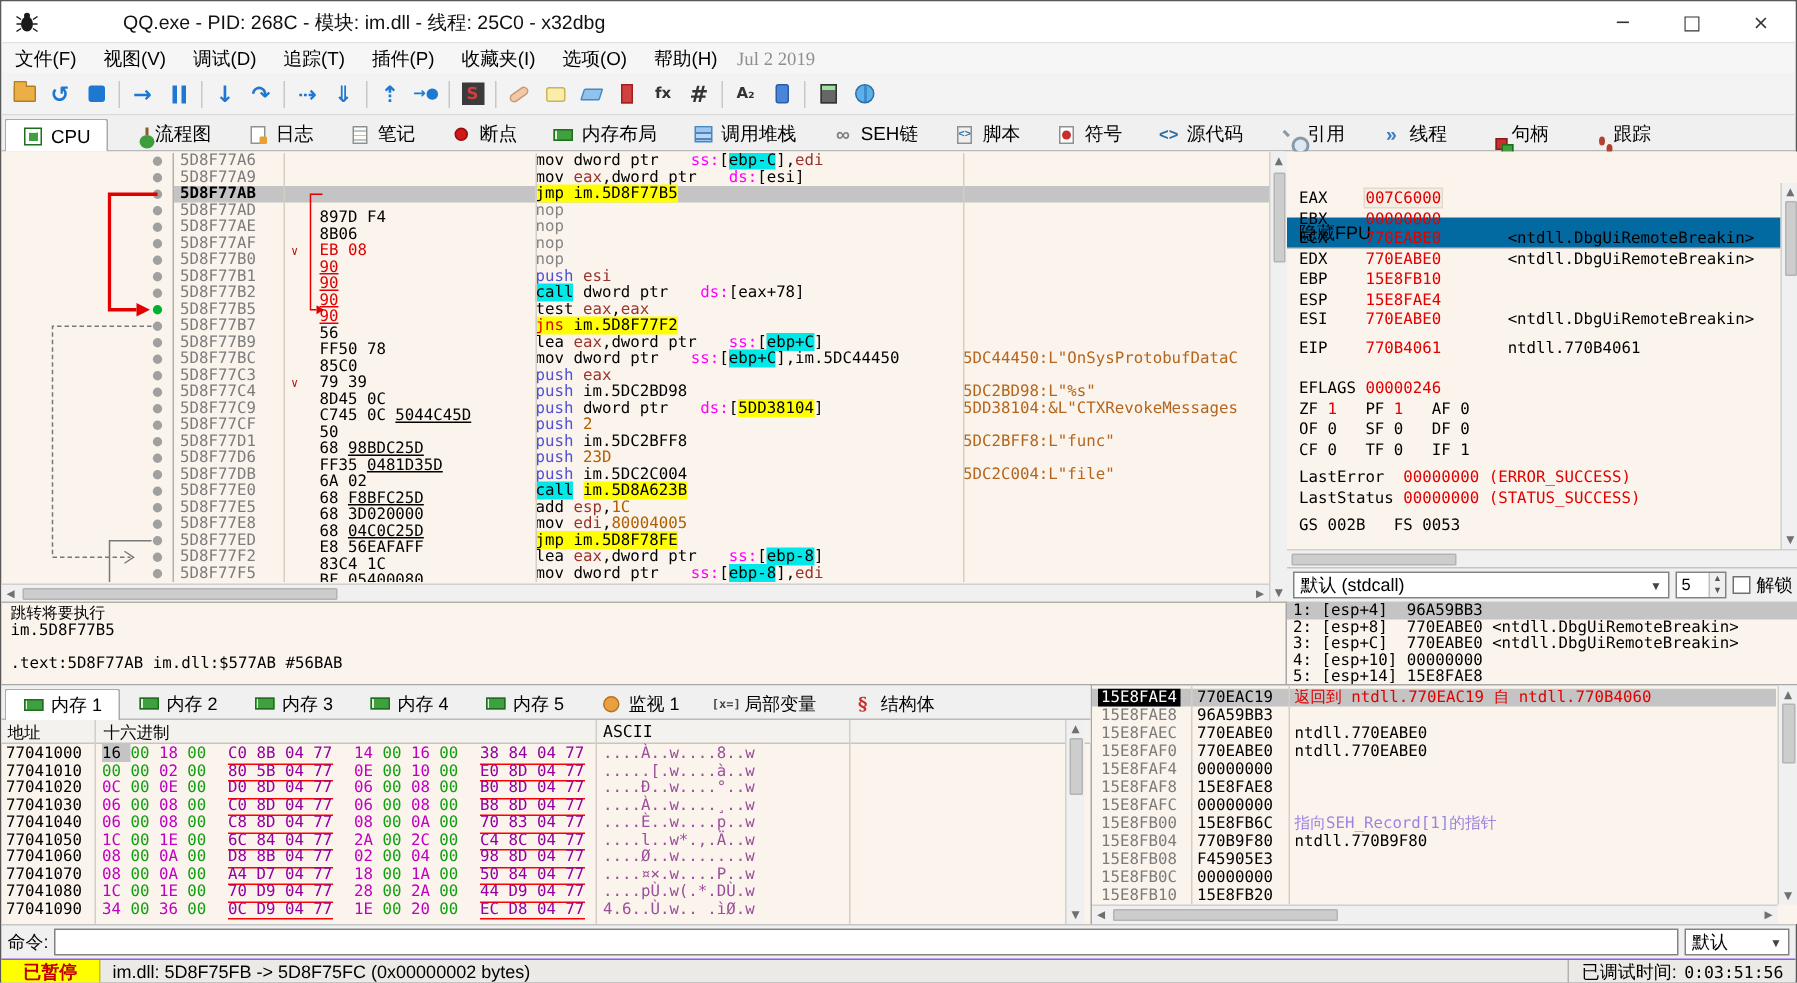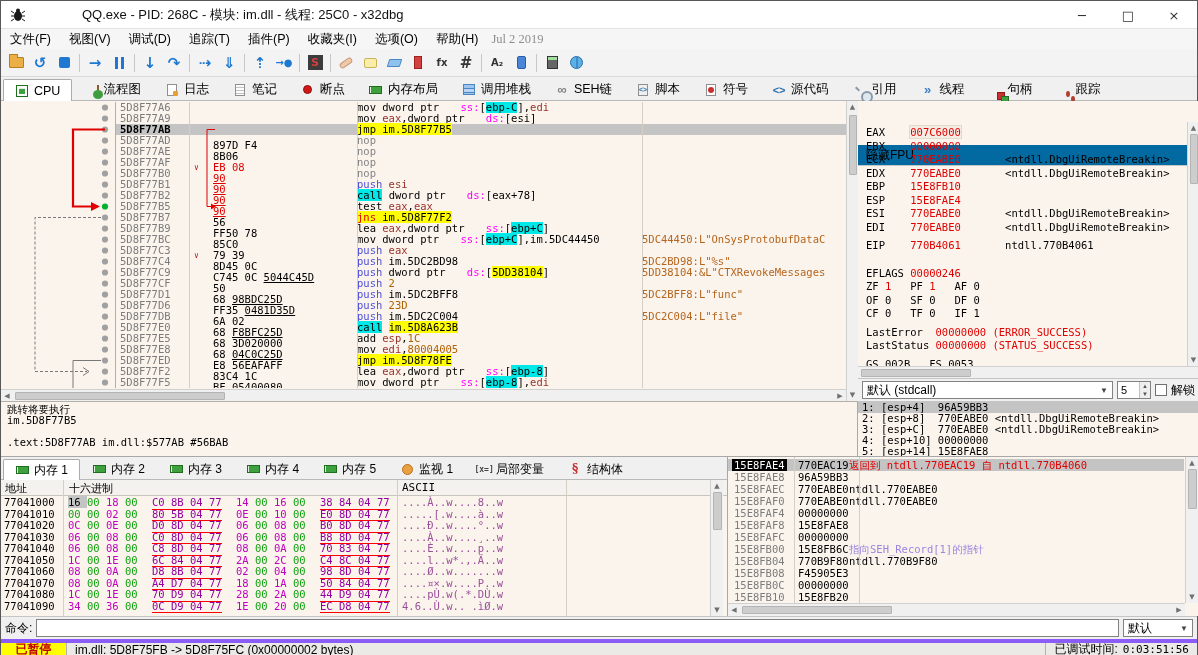--- a/index.html
+++ b/index.html
@@ -170,35 +170,35 @@
   .bsel { background:#C4C4C4; color:#000; }
   #dump-vscroll { left:709px; top:23px; width:13px; height:136px; }
 
   #bottom-right { position:absolute; left:727px; top:455px; width:471px; height:160px; background:#FBF4EC; border-top:1px solid #A8A8A8; }
   #stack-rows { position:absolute; left:0; top:2px; width:456px; overflow:hidden; height:144px; }
   .sr { height:12px; line-height:12px; font-size:10.5px; white-space:pre; font-family:"DejaVu Sans Mono",monospace; position:relative; }
   .sr.sel { background:#C4C4C4; }
   .s-addr { position:absolute; left:6px; color:#7C7C7C; }
   .s-addr.inv { background:#000; color:#FFF; left:4px; padding:0 2px; }
   .s-val { position:absolute; left:70px; color:#000; }
-  .s-cmt { position:absolute; left:121px; color:#000; }
+  .s-cmt { position:absolute; left:135px; color:#000; }
   .s-cmt.red { color:#E00000; } .s-cmt.purple { color:#9B84E0; }
   .stack-sep { position:absolute; top:0; width:1px; height:146px; background:#D4CEC4; }
   #stack-hscroll { left:0; top:146px; width:457px; height:13px; }
   #stack-vscroll { left:457px; top:0; width:13px; height:146px; }
 
   
   #cmdbar { position:absolute; left:0; top:615px; width:100%; height:23px; background:#F0F0F0;
             border-top:1px solid #C5C5C5; display:flex; align-items:center; padding:0 4px; gap:4px; }
   #cmd-label { font-size:12px; }
   #cmd-input { flex:1; height:18px; background:#FFF; border:1px solid #828282; font-size:12px; padding:0 3px;
                font-family:"DejaVu Sans Mono",monospace; }
   #cmd-combo { width:70px; }
   #statusbar { position:absolute; left:0; top:638px; width:100%; height:17px; background:#ECEAE6;
-               border-top:4px solid #8b5cf6; display:flex; align-items:center; font-size:12px; }
+               border-top:1px solid #8b5cf6; display:flex; align-items:center; font-size:12px; }
   #status-state { width:66px; height:100%; background:#FFFF00; color:#C00000; font-weight:bold;
                   display:flex; align-items:center; justify-content:center; border-right:1px solid #B5B2AC; }
   #status-msg { padding-left:8px; color:#000; flex:1; }
   #status-right { border-left:1px solid #B5B2AC; height:100%; display:flex; align-items:center; padding:0 8px; gap:5px; }
 </style>
 </head>
 <body>
 
 <div id="app">
 
@@ -523,21 +523,20 @@
       <span>隐藏FPU</span>
     </div>
     <div id="reg-lines">
         <div class="rl"><span class="rv-k">EAX    </span><span class="rv-box">007C6000</span></div>
         <div class="rl"><span class="rv-k">EBX    </span><span class="rv-r">00000000</span></div>
         <div class="rl"><span class="rv-k">ECX    </span><span class="rv-r">770EABE0</span><span class="rv-k">       &lt;ntdll.DbgUiRemoteBreakin&gt;</span></div>
         <div class="rl"><span class="rv-k">EDX    </span><span class="rv-r">770EABE0</span><span class="rv-k">       &lt;ntdll.DbgUiRemoteBreakin&gt;</span></div>
         <div class="rl"><span class="rv-k">EBP    </span><span class="rv-r">15E8FB10</span></div>
         <div class="rl"><span class="rv-k">ESP    </span><span class="rv-r">15E8FAE4</span></div>
         <div class="rl"><span class="rv-k">ESI    </span><span class="rv-r">770EABE0</span><span class="rv-k">       &lt;ntdll.DbgUiRemoteBreakin&gt;</span></div>
-        <div class="rl"><span class="rv-k">EDI    </span><span class="rv-r">770EABE0</span><span class="rv-k">       &lt;ntdll.DbgUiRemoteBreakin&gt;</span></div>
         <div class="rgap"></div>
         <div class="rl"><span class="rv-k">EIP    </span><span class="rv-r">770B4061</span><span class="rv-k">       ntdll.770B4061</span></div>
         <div class="rgap-big"></div>
         <div class="rl"><span class="rv-k">EFLAGS </span><span class="rv-r">00000246</span></div>
         <div class="rl"><span class="rv-k">ZF </span><span class="rv-r">1</span><span class="rv-k">   PF </span><span class="rv-r">1</span><span class="rv-k">   AF 0</span></div>
         <div class="rl"><span class="rv-k">OF 0   SF 0   DF 0</span></div>
         <div class="rl"><span class="rv-k">CF 0   TF 0   IF 1</span></div>
         <div class="rgap"></div>
         <div class="rl"><span class="rv-k">LastError  </span><span class="rv-r">00000000 (ERROR_SUCCESS)</span></div>
         <div class="rl"><span class="rv-k">LastStatus </span><span class="rv-r">00000000 (STATUS_SUCCESS)</span></div>

